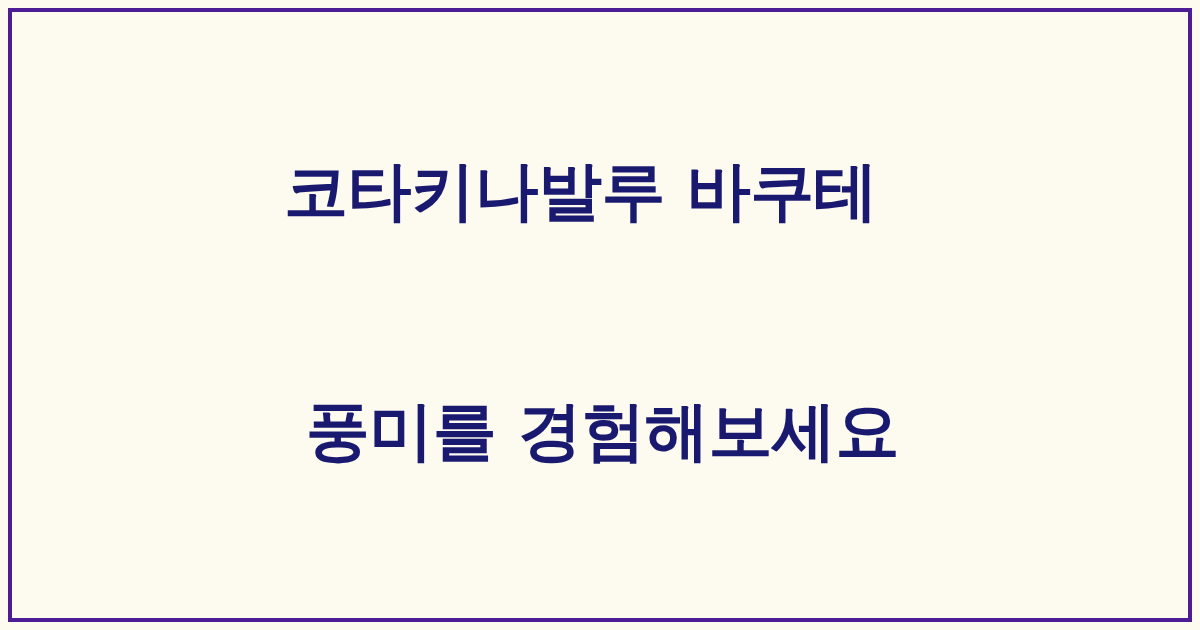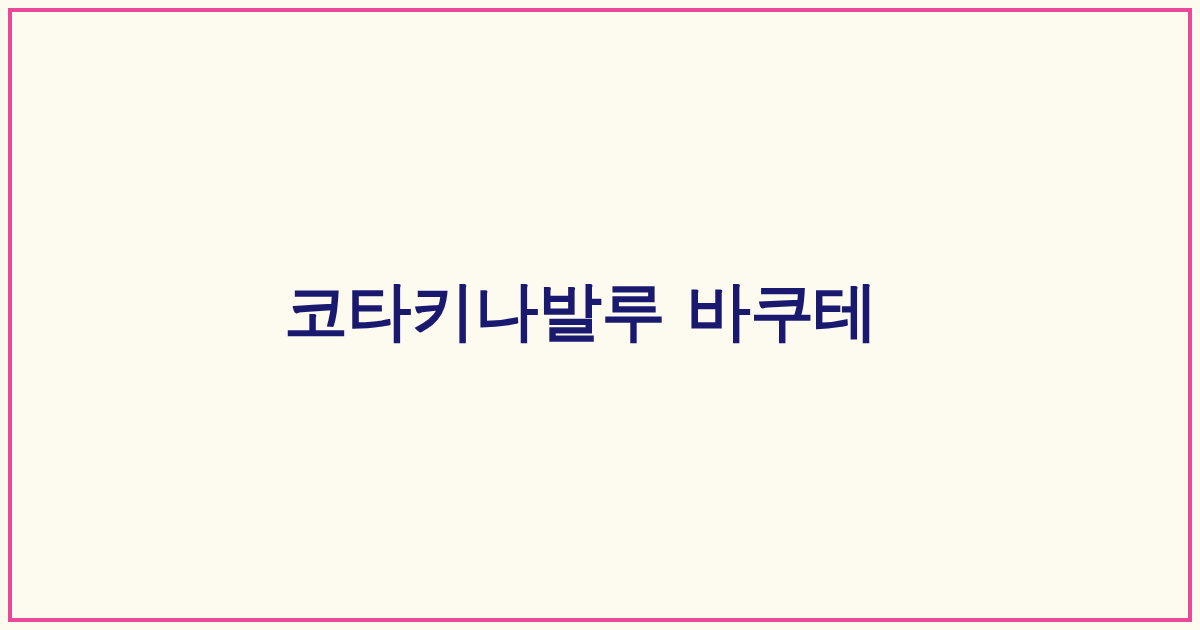--- a/index.html
+++ b/index.html
@@ -21,21 +21,21 @@
     width: 1200px;
     height: 630px;
     background: #fdfaf0;
     padding: 8px;
   }
 
   .frame {
     box-sizing: border-box;
     width: 100%;
     height: 100%;
-    border: 4px solid #ec4899;
+    border: 4px solid #4c1d95;
     background: #fdfaf0;
     display: flex;
     align-items: center;
     justify-content: flex-start;
   }
 
   .headline-block {
     box-sizing: border-box;
     width: 100%;
     padding-left: 272px;
@@ -61,16 +61,17 @@
   }
 </style>
 </head>
 <body>
 
 <div class="card">
   <div class="frame">
     <div class="headline-block">
       <h1 class="headline">
         <span class="headline-line">코타키나발루 바쿠테</span>
+        <span class="headline-line"> 풍미를 경험해보세요</span>
       </h1>
     </div>
   </div>
 </div>
 
 </body></html>

